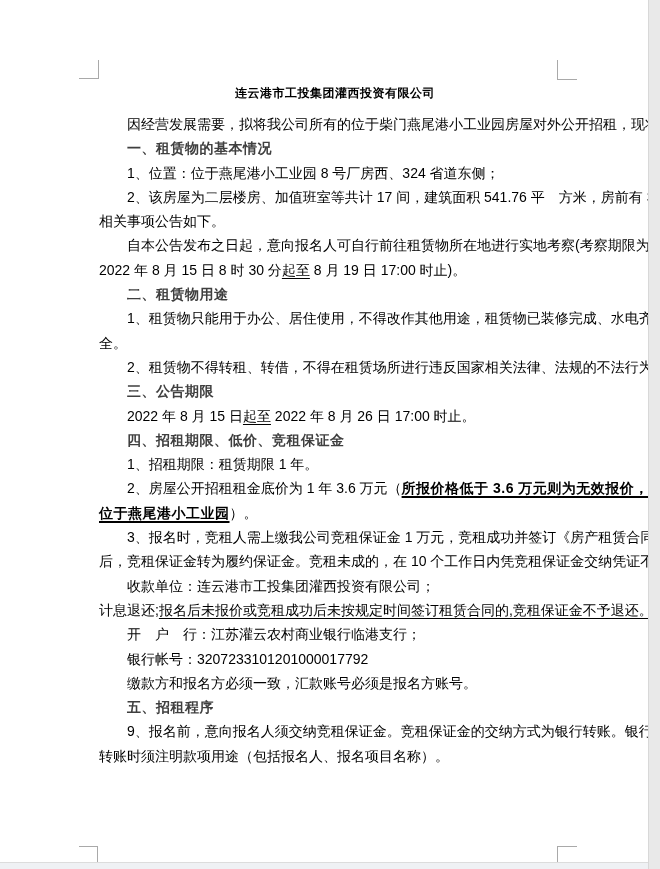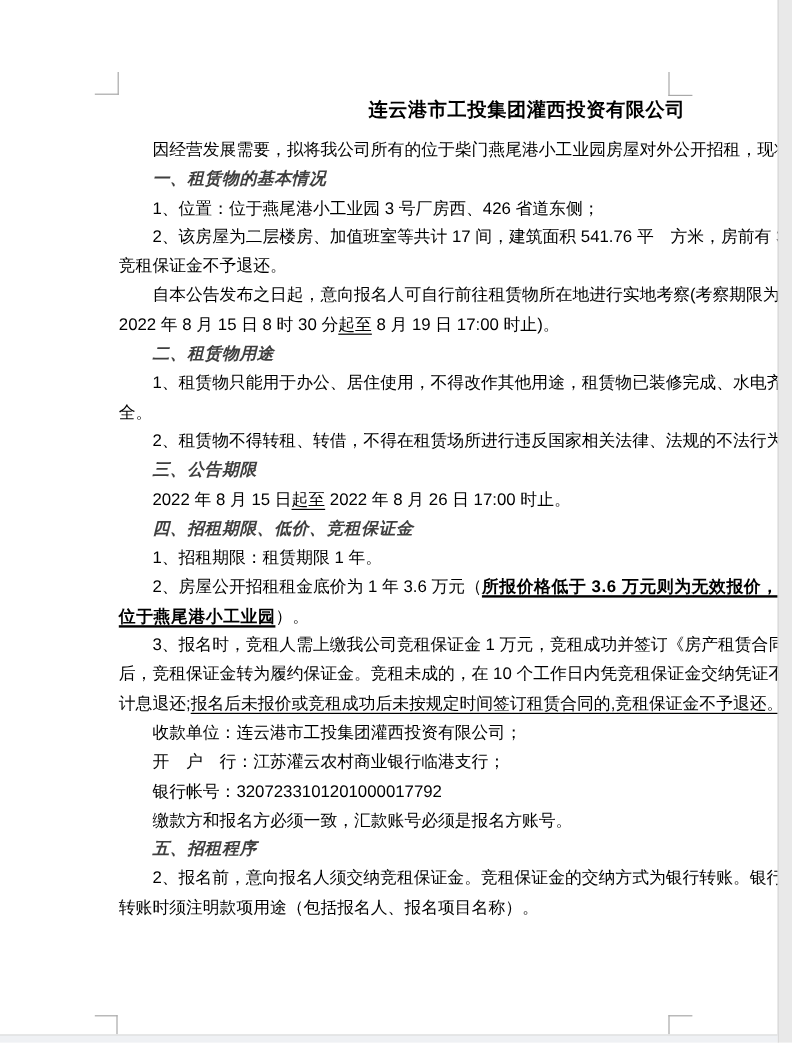--- a/index.html
+++ b/index.html
@@ -24,72 +24,72 @@
   .mark{position:absolute;box-sizing:border-box;}
   .mark.tl{left:79px;top:60px;width:20px;height:19px;border-right:1px solid #a9a9a9;border-bottom:1px solid #a9a9a9;}
   .mark.tr{left:557px;top:60px;width:20px;height:20px;border-left:1px solid #a9a9a9;border-bottom:1px solid #a9a9a9;}
   .mark.bl{left:79px;top:846px;width:19px;height:16px;border-top:1px solid #a9a9a9;border-right:1px solid #a9a9a9;}
   .mark.br{left:557px;top:846px;width:20px;height:16px;border-top:1px solid #a9a9a9;border-left:1px solid #a9a9a9;}
 
   .doc{
     position:absolute;left:99px;top:80px;width:472px;color:#000;
   }
   .title{
-    height:26px;line-height:26px;font-size:16px;font-weight:bold;
-    text-align:right;white-space:pre;letter-spacing:0.5px;
+    height:26px;line-height:26px;font-size:12px;font-weight:bold;
+    text-align:center;white-space:pre;letter-spacing:0.5px;
   }
   .title-block{margin-bottom:6px;}
   .line{
     height:24.3px;line-height:24.3px;font-size:14px;white-space:pre;
   }
   .line.indent{padding-left:28px;}
-  .line.heading{font-weight:bold;color:#3f3f3f;letter-spacing:0.5px;font-style:italic;}
+  .line.heading{font-weight:bold;color:#3f3f3f;letter-spacing:0.5px;}
   .line span.b{font-weight:bold;letter-spacing:0.5px;}
   .line span.u{text-decoration:underline;text-underline-offset:3px;}
   .line span.b.u{text-decoration-thickness:2px;}
 </style>
 </head>
 <body>
 
 <div class="page">
   <div class="mark tl"></div>
   <div class="mark tr"></div>
   <div class="mark bl"></div>
   <div class="mark br"></div>
 
   <div class="doc">
     <div class="title-block">
       <div class="title">连云港市工投集团灌西投资有限公司</div>
     </div>
     <div id="lines">
         <div class="line indent"><span>因经营发展需要，拟将我公司所有的位于柴门燕尾港小工业园房屋对外公开招租，现将</span></div>
         <div class="line indent heading"><span>一、租赁物的基本情况</span></div>
-        <div class="line indent"><span>1、位置：位于燕尾港小工业园 3 号厂房西、426 省道东侧；</span></div>
+        <div class="line indent"><span>1、位置：位于燕尾港小工业园 8 号厂房西、324 省道东侧；</span></div>
         <div class="line indent"><span>2、该房屋为二层楼房、加值班室等共计 17 间，建筑面积 541.76 平　方米，房前有 300</span></div>
-        <div class="line"><span>竞租保证金不予退还。</span></div>
+        <div class="line"><span>相关事项公告如下。</span></div>
         <div class="line indent"><span>自本公告发布之日起，意向报名人可自行前往租赁物所在地进行实地考察(考察期限为：</span></div>
         <div class="line"><span>2022 年 8 月 15 日 8 时 30 分</span><span class="u">起至</span><span> 8 月 19 日 17:00 时止)。</span></div>
         <div class="line indent heading"><span>二、租赁物用途</span></div>
         <div class="line indent"><span>1、租赁物只能用于办公、居住使用，不得改作其他用途，租赁物已装修完成、水电齐</span></div>
         <div class="line"><span>全。</span></div>
         <div class="line indent"><span>2、租赁物不得转租、转借，不得在租赁场所进行违反国家相关法律、法规的不法行为。</span></div>
         <div class="line indent heading"><span>三、公告期限</span></div>
         <div class="line indent"><span>2022 年 8 月 15 日</span><span class="u">起至</span><span> 2022 年 8 月 26 日 17:00 时止。</span></div>
         <div class="line indent heading"><span>四、招租期限、低价、竞租保证金</span></div>
         <div class="line indent"><span>1、招租期限：租赁期限 1 年。</span></div>
         <div class="line indent"><span>2、房屋公开招租租金底价为 1 年 3.6 万元（</span><span class="b u">所报价格低于 3.6 万元则为无效报价，竞</span></div>
         <div class="line"><span class="b u">位于燕尾港小工业园</span><span>）。</span></div>
         <div class="line indent"><span>3、报名时，竞租人需上缴我公司竞租保证金 1 万元，竞租成功并签订《房产租赁合同》</span></div>
         <div class="line"><span>后，竞租保证金转为履约保证金。竞租未成的，在 10 个工作日内凭竞租保证金交纳凭证不</span></div>
+        <div class="line indent"><span>收款单位：连云港市工投集团灌西投资有限公司；</span></div>
         <div class="line"><span>计息退还;</span><span class="u">报名后未报价或竞租成功后未按规定时间签订租赁合同的,竞租保证金不予退还。</span></div>
-        <div class="line indent"><span>收款单位：连云港市工投集团灌西投资有限公司；</span></div>
         <div class="line indent"><span>开　户　行：江苏灌云农村商业银行临港支行；</span></div>
         <div class="line indent"><span>银行帐号：3207233101201000017792</span></div>
         <div class="line indent"><span>缴款方和报名方必须一致，汇款账号必须是报名方账号。</span></div>
         <div class="line indent heading"><span>五、招租程序</span></div>
-        <div class="line indent"><span>2、报名前，意向报名人须交纳竞租保证金。竞租保证金的交纳方式为银行转账。银行</span></div>
+        <div class="line indent"><span>9、报名前，意向报名人须交纳竞租保证金。竞租保证金的交纳方式为银行转账。银行</span></div>
         <div class="line"><span>转账时须注明款项用途（包括报名人、报名项目名称）。</span></div>
       </div>
   </div>
 </div>
 
 <div class="edge-right"></div>
 <div class="edge-bottom"></div>
 
 </body></html>

